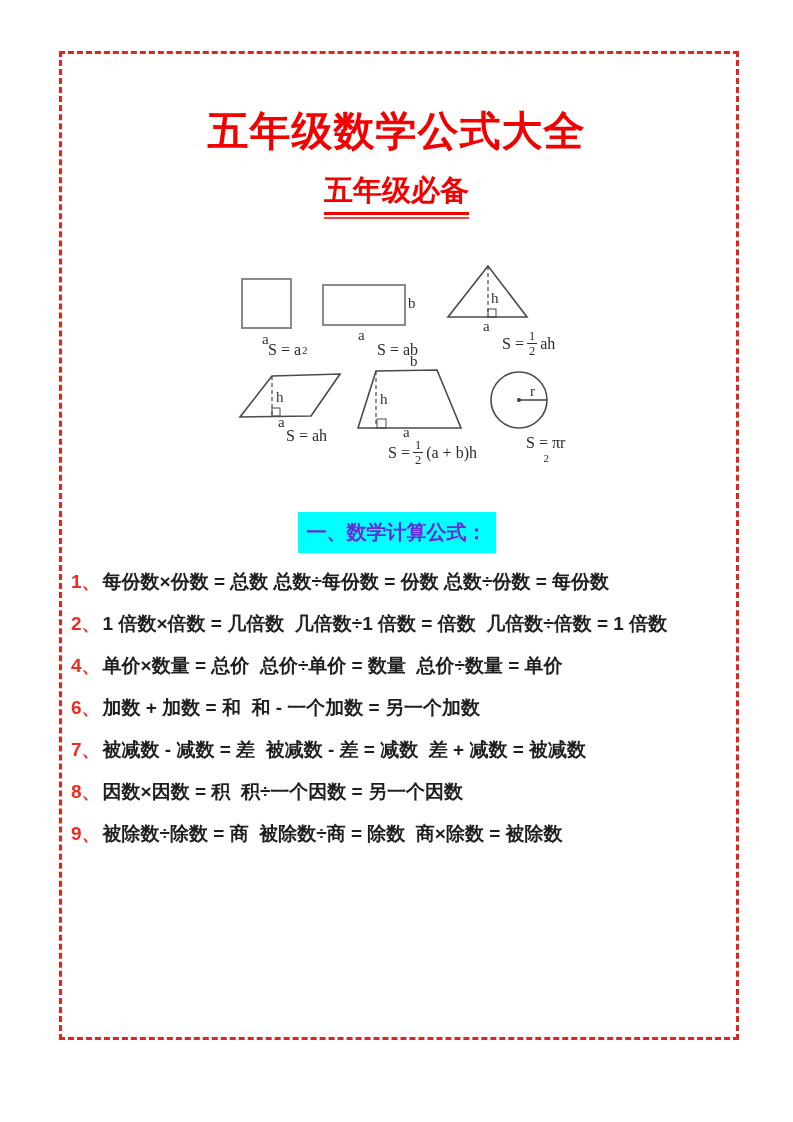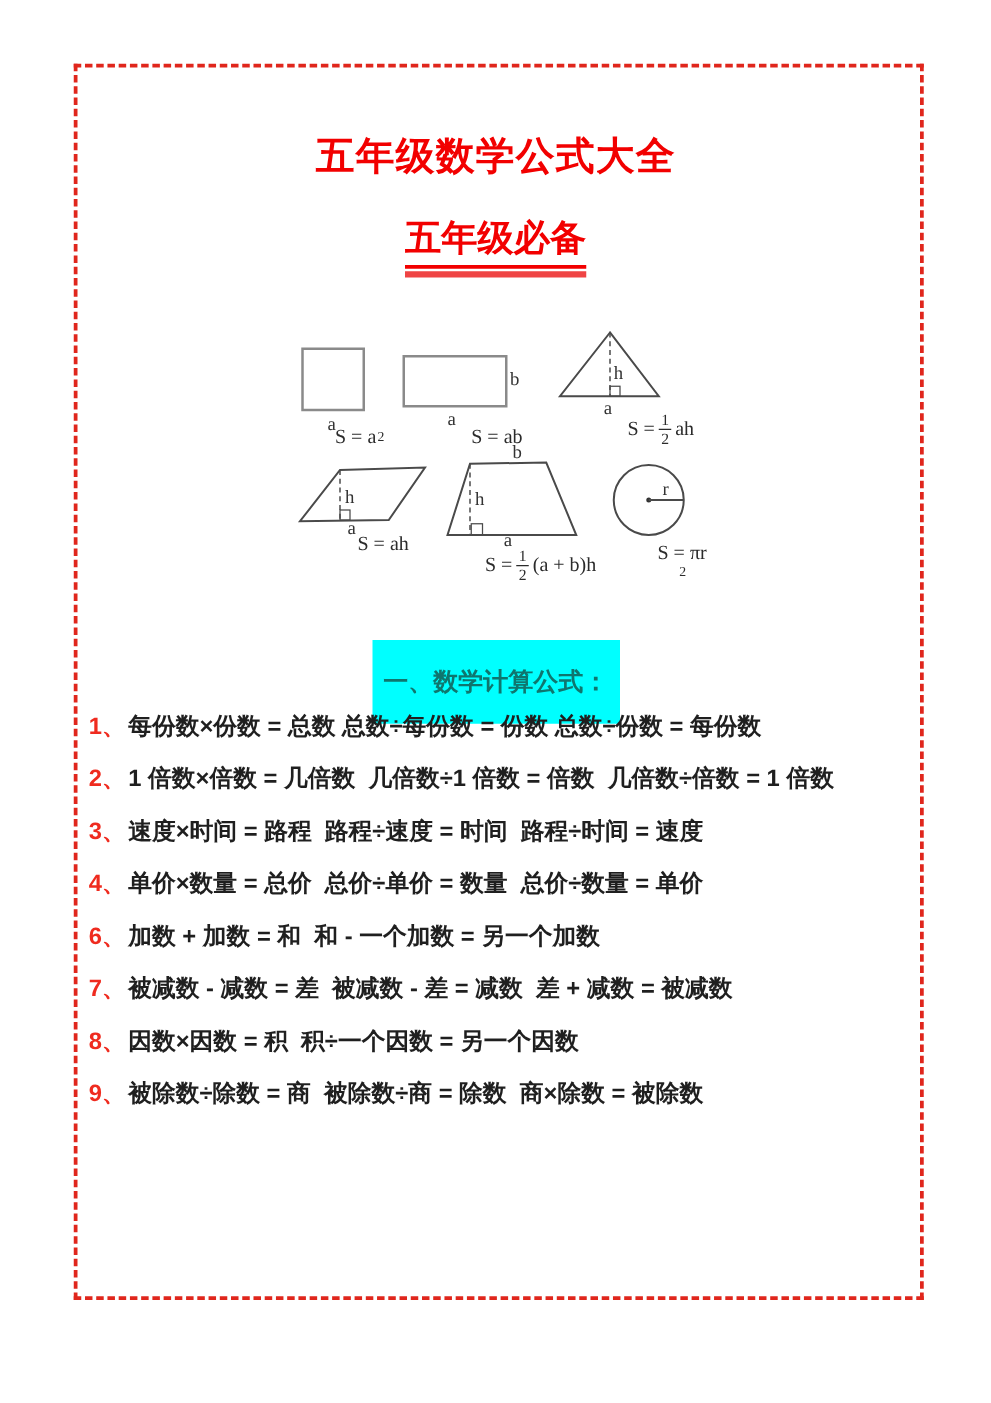--- a/index.html
+++ b/index.html
@@ -6,49 +6,49 @@
   .page{
     position:relative; width:793px; height:1122px; background:#ffffff;
     font-family:"Liberation Sans",sans-serif; overflow:hidden;
   }
   .border-frame{
     position:absolute; left:59px; top:51px; width:680px; height:989px;
     border:3px dashed #e0261c; box-sizing:border-box; pointer-events:none;
   }
   .title{
     position:absolute; top:104px; left:0; width:100%; margin:0;
-    text-align:center; font-size:31px; font-weight:bold; color:#f20000;
+    text-align:center; font-size:41px; font-weight:bold; color:#f20000;
     letter-spacing:1px;
   }
   .subtitle{
     position:absolute; top:171px; left:0; width:100%; margin:0;
     text-align:center; font-size:29px; font-weight:bold; color:#f20000;
   }
-  .u-outer{display:inline-block; border-bottom:5px solid #ef4444; padding-bottom:2px;}
+  .u-outer{display:inline-block; border-bottom:2px solid #ef4444; padding-bottom:2px;}
   .u-inner{display:inline-block; border-bottom:3px solid #f20000; padding-bottom:1px;}
   .figures-svg{position:absolute; left:220px; top:250px;}
   .figures-svg .shape{fill:none; stroke:#4a4a4a; stroke-width:1.6;}
   .figures-svg .shape.gray{stroke:#8a8a8a; stroke-width:2;}
   .figures-svg .dash{fill:none; stroke:#4a4a4a; stroke-width:1.2; stroke-dasharray:4 3;}
   .figures-svg .marker{fill:none; stroke:#4a4a4a; stroke-width:1;}
   .figures-svg text{font-family:"Liberation Serif",serif; font-size:15px; fill:#333;}
   .formula{
     position:absolute; display:flex; align-items:center;
     font-family:"Liberation Serif",serif; font-size:16px; color:#2b2b2b;
     white-space:nowrap;
     margin-left:31px;
   }
   .formula sup{font-size:11px; margin-left:1px;}
   .frac{display:inline-flex; flex-direction:column; align-items:center;
     font-size:12.5px; line-height:1.15; margin:0 3px; text-align:center;}
   .frac .num{border-bottom:1px solid #2b2b2b; padding:0 2px;}
   .section-heading-row{position:absolute; top:512px; left:0; width:100%; text-align:center;}
   .section-heading{
-    display:inline-block; background:#00ffff; color:#0f766e;
-    font-size:20px; font-weight:bold; padding:20px 9px;
+    display:inline-block; background:#00ffff; color:#6d28d9;
+    font-size:20px; font-weight:bold; padding:7px 9px;
   }
   .formula-list{
     position:absolute; top:561px; left:71px; width:664px;
     font-size:19px; line-height:42px; color:#1f1f1f; font-weight:bold;
   }
   .formula-list p{margin:0; white-space:pre-wrap;}
   .item-num{color:#ef2b1f; font-weight:bold; margin-right:2px;}
 </style>
 </head>
 <body>
@@ -136,20 +136,19 @@
       <sup>2</sup>
     </div>
 
   <div class="section-heading-row">
     <span class="section-heading">一、数学计算公式：</span>
   </div>
 
   <div class="formula-list">
     <p><span class="item-num">1、</span><span>每份数×份数 = 总数 总数÷每份数 = 份数 总数÷份数 = 每份数</span></p>
     <p><span class="item-num">2、</span><span>1 倍数×倍数 = 几倍数  几倍数÷1 倍数 = 倍数  几倍数÷倍数 = 1 倍数</span></p>
-    <p><span class="item-num">3、</span><span>速度×时间 = 路程  路程÷速度 = 时间  路程÷时间 = 速度</span></p>
     <p><span class="item-num">4、</span><span>单价×数量 = 总价  总价÷单价 = 数量  总价÷数量 = 单价</span></p>
     <p><span class="item-num">6、</span><span>加数 + 加数 = 和  和 - 一个加数 = 另一个加数</span></p>
     <p><span class="item-num">7、</span><span>被减数 - 减数 = 差  被减数 - 差 = 减数  差 + 减数 = 被减数</span></p>
     <p><span class="item-num">8、</span><span>因数×因数 = 积  积÷一个因数 = 另一个因数</span></p>
     <p><span class="item-num">9、</span><span>被除数÷除数 = 商  被除数÷商 = 除数  商×除数 = 被除数</span></p>
   </div>
 </div>
 
 </body></html>

